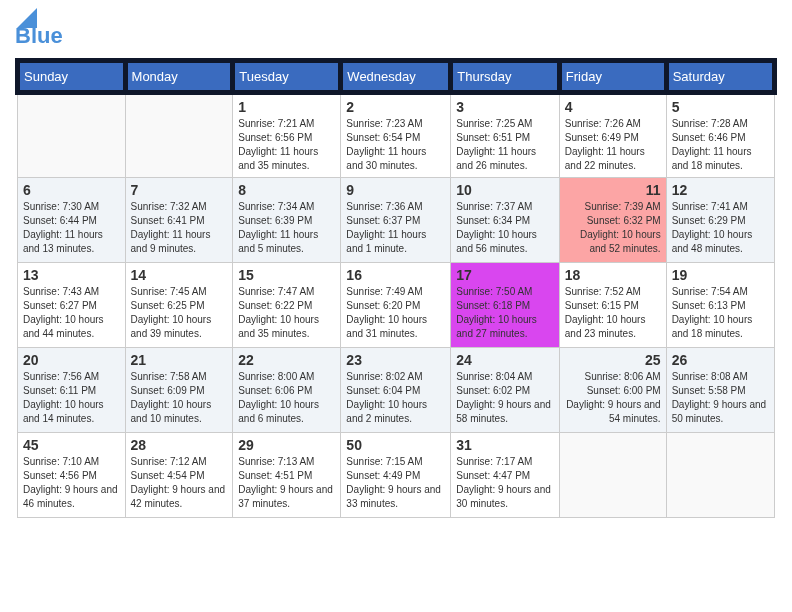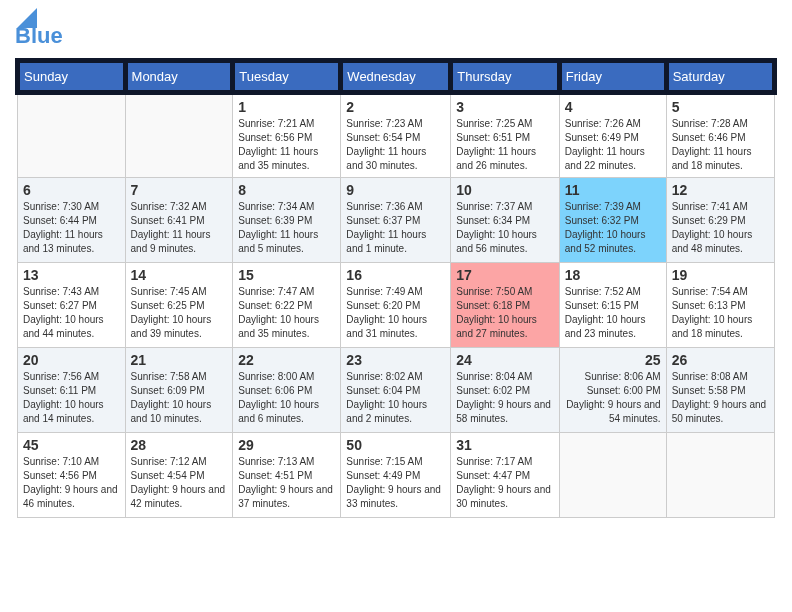--- a/index.html
+++ b/index.html
@@ -156,21 +156,21 @@
             <div class="cell-content">Sunrise: 7:34 AM<br>Sunset: 6:39 PM<br>Daylight: 11 hours and 5 minutes.</div>
           </td>
           <td style="background: rgb(240, 244, 248);">
             <span class="day-num">9</span>
             <div class="cell-content">Sunrise: 7:36 AM<br>Sunset: 6:37 PM<br>Daylight: 11 hours and 1 minute.</div>
           </td>
           <td style="background: rgb(240, 244, 248);">
             <span class="day-num">10</span>
             <div class="cell-content">Sunrise: 7:37 AM<br>Sunset: 6:34 PM<br>Daylight: 10 hours and 56 minutes.</div>
           </td>
-          <td style="background: #7dd3fc;">
+          <td style="background: #fca5a5; text-align: right;">
             <span class="day-num">11</span>
             <div class="cell-content">Sunrise: 7:39 AM<br>Sunset: 6:32 PM<br>Daylight: 10 hours and 52 minutes.</div>
           </td>
           <td style="background: rgb(240, 244, 248);">
             <span class="day-num">12</span>
             <div class="cell-content">Sunrise: 7:41 AM<br>Sunset: 6:29 PM<br>Daylight: 10 hours and 48 minutes.</div>
           </td>
         </tr>
         <tr>
           <td style="background: rgb(255, 255, 255);">
@@ -182,21 +182,21 @@
             <div class="cell-content">Sunrise: 7:45 AM<br>Sunset: 6:25 PM<br>Daylight: 10 hours and 39 minutes.</div>
           </td>
           <td style="background: rgb(255, 255, 255);">
             <span class="day-num">15</span>
             <div class="cell-content">Sunrise: 7:47 AM<br>Sunset: 6:22 PM<br>Daylight: 10 hours and 35 minutes.</div>
           </td>
           <td style="background: rgb(255, 255, 255);">
             <span class="day-num">16</span>
             <div class="cell-content">Sunrise: 7:49 AM<br>Sunset: 6:20 PM<br>Daylight: 10 hours and 31 minutes.</div>
           </td>
-          <td style="background: #fca5a5;">
+          <td style="background: #d946ef;">
             <span class="day-num">17</span>
             <div class="cell-content">Sunrise: 7:50 AM<br>Sunset: 6:18 PM<br>Daylight: 10 hours and 27 minutes.</div>
           </td>
           <td style="background: rgb(255, 255, 255);">
             <span class="day-num">18</span>
             <div class="cell-content">Sunrise: 7:52 AM<br>Sunset: 6:15 PM<br>Daylight: 10 hours and 23 minutes.</div>
           </td>
           <td style="background: rgb(255, 255, 255);">
             <span class="day-num">19</span>
             <div class="cell-content">Sunrise: 7:54 AM<br>Sunset: 6:13 PM<br>Daylight: 10 hours and 18 minutes.</div>

